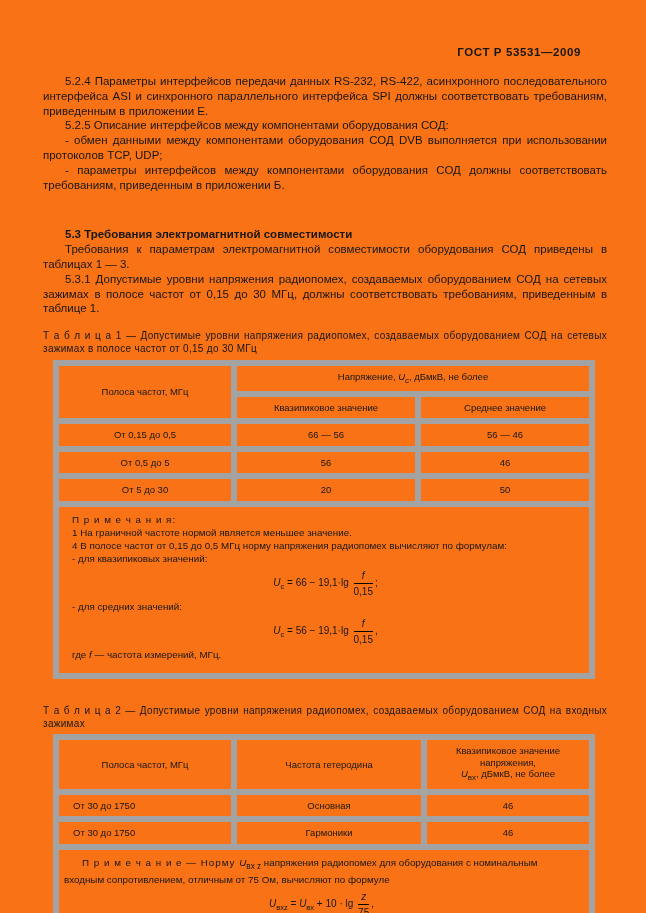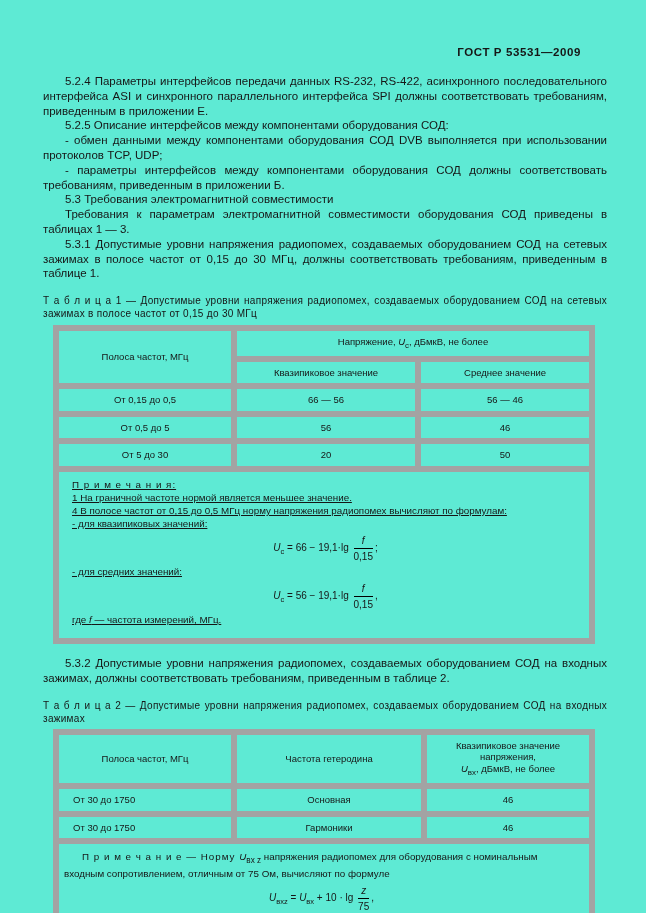--- a/index.html
+++ b/index.html
@@ -1,33 +1,33 @@
 <!DOCTYPE html>
 <html><head>
 <meta charset="utf-8">
 <style>
   html,body { margin:0; padding:0; background:#888; }
   .page {
-    width:646px; height:913px; background:#5eead4; margin:0 auto;
+    width:646px; height:913px; background:#f97316; margin:0 auto;
     font-family:"Liberation Sans", sans-serif; color:#161616;
     box-sizing:border-box; padding:46px 39px 0 43px; position:relative;
   }
   .doc-code { text-align:right; font-weight:bold; font-size:11.5px; letter-spacing:0.6px; margin:0 26px 16px 0; }
   .para { font-size:11.5px; line-height:14.8px; text-align:justify; text-indent:22px; margin:0; }
-  .para.bold { font-weight:normal; }
+  .para.bold { font-weight:bold;margin-top:35px; }
   .tbl-caption { font-size:10px; line-height:13.2px; text-align:justify; margin:13px 0 4px 0; }
   .tbl-caption .cap-label { letter-spacing:0.3px; }
   table.gtable { border-collapse:collapse; width:536px; margin-left:10px; table-layout:fixed; }
   table.gtable { border:1.5px solid #000; }
   .gtable td { border:6px solid #a3a3a3; font-size:9.5px; line-height:11.5px; text-align:center; vertical-align:middle; padding:5px 4px; }
   .gtable tr.hdr td { padding:5px 6px; }
   .gtable tr.hdr-last td { border-bottom:3px double #000; }
   .gtable td.cell-left { text-align:left; padding-left:14px; }
   .gtable td.notes-cell { text-align:left; padding:6px 10px 12px 13px; font-size:9.8px; line-height:13px; }
-  .note-line { margin:0;text-decoration:underline; }
+  .note-line { margin:0; }
   .note-title { letter-spacing:1px; }
   .formula { text-align:center; font-size:10px; margin:4px 0 2px 0; }
   .formula .vu { font-style:italic; }
   .formula sub { font-size:7.5px; }
   .frac { display:inline-block; vertical-align:middle; text-align:center; margin:0 2px; }
   .frac .num { display:block; border-bottom:1px solid #000; padding:0 3px 1px 3px; }
   .frac .den { display:block; padding-top:1px; }
   .frac .fi { font-style:italic; }
   .t2-note-first { text-indent:18px; margin:0; }
   .t2-note-line { margin:0; }
@@ -97,21 +97,20 @@
           <span class="vu">U</span><sub>с</sub><span> = 56 − 19,1·lg</span>
           <span class="frac"><span class="num fi">f</span><span class="den">0,15</span></span><span>,</span>
         </div>
         <p class="note-line"><span>где </span><span class="ivar">f</span><span> — частота измерений, МГц.</span></p>
       </td>
     </tr>
   </tbody>
     </table>
 
   <div class="gap-m"></div>
-  <p class="para">5.3.2 Допустимые уровни напряжения радиопомех, создаваемых оборудованием СОД на входных зажимах, должны соответствовать требованиям, приведенным в таблице 2.</p>
 
   <p class="tbl-caption"><span class="cap-label">Т а б л и ц а  2 — Допустимые  уровни  напряжения  радиопомех,  создаваемых  оборудованием СОД на входных зажимах</span></p>
 
   <table class="gtable">
     <colgroup>
         <col style="width:178px">
         <col style="width:190px">
         <col style="width:168px">
       </colgroup>
     <tbody>

